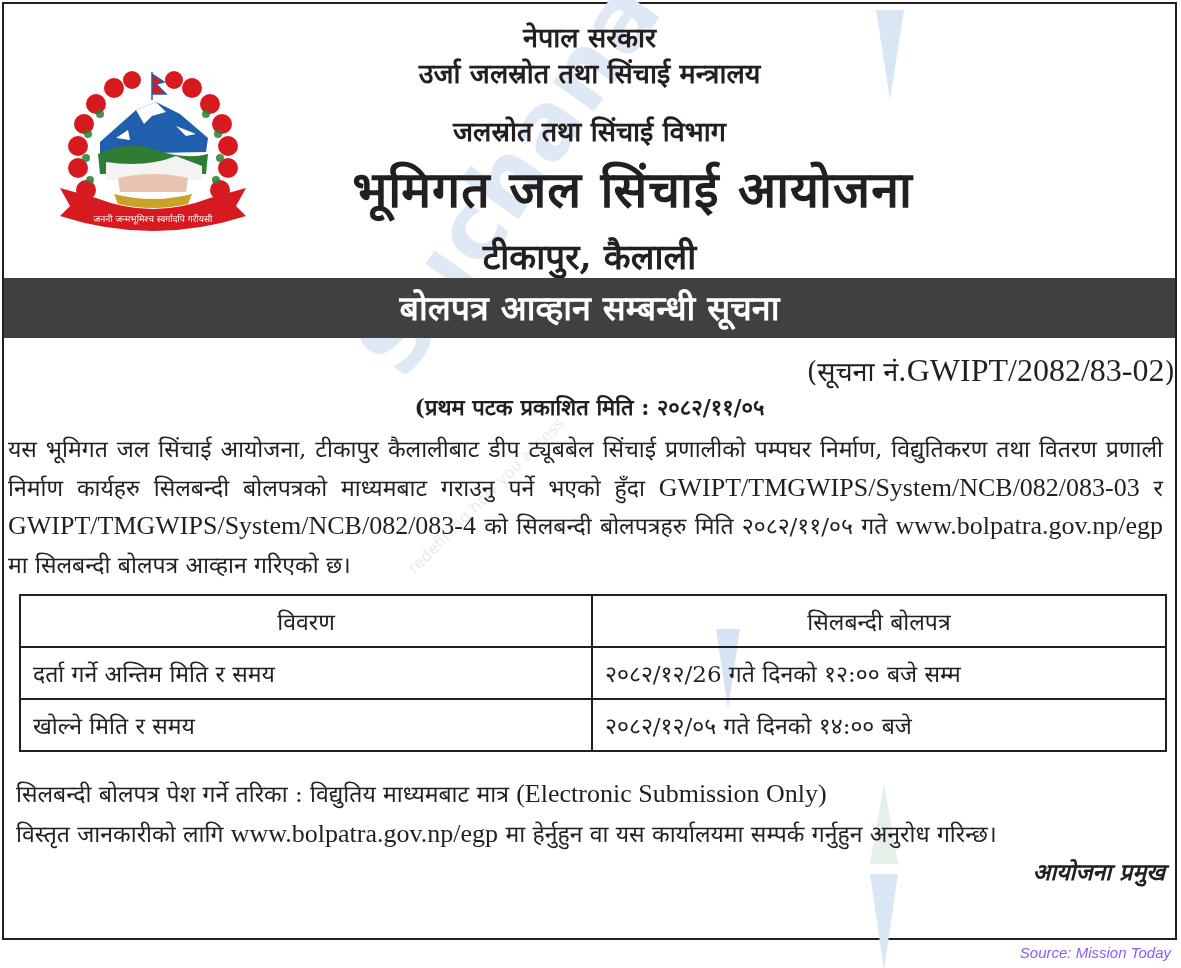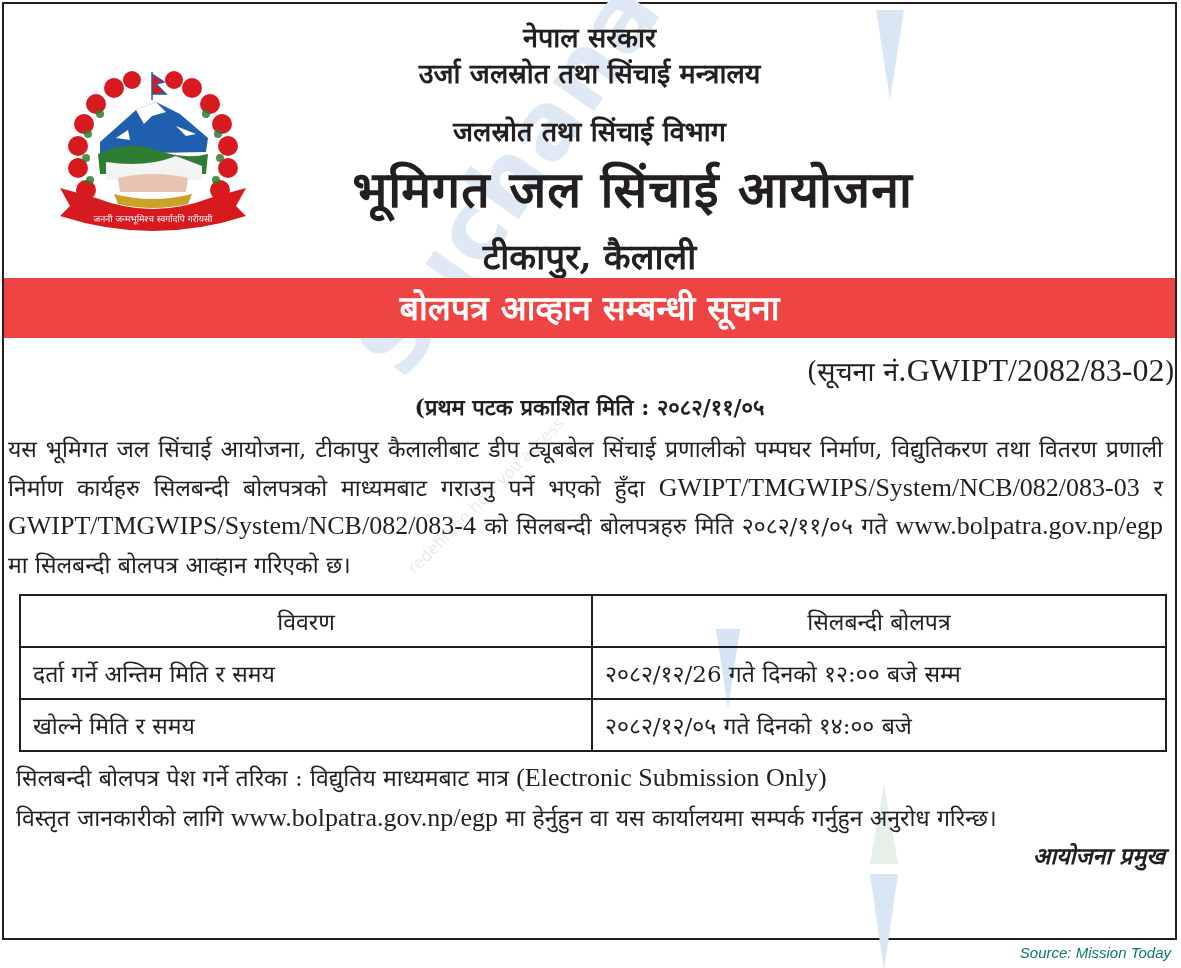--- a/index.html
+++ b/index.html
@@ -25,46 +25,46 @@
 
   .header { position: relative; height: 274px; z-index: 1; }
   .emblem { position: absolute; left: 52px; top: 66px; width: 194px; height: 164px; }
   .h-line { position: absolute; left: 0; width: 100%; text-align: center; font-weight: bold; }
   .h1 { top: 14px; font-size: 27px; }
   .h2 { top: 50px; font-size: 27px; }
   .h3 { top: 108px; font-size: 27px; }
   .h4 { top: 150px; font-size: 50px; letter-spacing: 1px; margin-left: 43px; }
   .h5 { top: 228px; font-size: 35px; }
 
-  .banner { position: relative; z-index: 1; height: 60px; background: #ef4444; color: #fff;
+  .banner { position: relative; z-index: 1; height: 60px; background: #404040; color: #fff;
             text-align: center; font-size: 34px; font-weight: bold; line-height: 60px; }
 
   .ref { position: relative; z-index: 1; text-align: right; font-size: 27px; margin-top: 14px; height: 36px; }
   .ref .num { font-family: "Liberation Serif", serif; font-size: 32px; }
   .pubdate { position: relative; z-index: 1; text-align: center; font-size: 22px; font-weight: bold; height: 38px; line-height: 38px; }
 
   .para { position: relative; z-index: 1; padding: 4px 12px 0 4px; font-size: 23px; line-height: 38.5px;
           text-align: justify; }
   .para .en { font-family: "Liberation Serif", serif; font-size: 26px; }
 
   table.sched { position: relative; z-index: 1; margin: 10px 0 0 15px; width: 1148px; border-collapse: collapse;
                 font-size: 23px; background: transparent; padding-left: 38px; }
   table.sched th, table.sched td { border: 2px solid #231f20; height: 50px; padding: 0 12px; font-weight: normal; }
   table.sched th { text-align: center; }
   table.sched td { text-align: left; }
   table.sched col.c1 { width: 572px; }
 
   .line { position: relative; z-index: 1; padding: 0 12px; font-size: 23px; line-height: 40px; white-space: nowrap; }
   .line .en { font-family: "Liberation Serif", serif; font-size: 26px; }
-  .line.first { margin-top: 6px; }
+  .line.first { margin-top: 22px; }
   .sign { position: relative; z-index: 1; text-align: right; padding-right: 10px; font-size: 23px;
           font-weight: bold; font-style: italic; line-height: 36px; }
 
   .source { position: absolute; right: 10px; top: 944px; font-family: "Liberation Sans", sans-serif;
-            font-style: italic; font-size: 15px; color: #0f766e; }
+            font-style: italic; font-size: 15px; color: #8b5cf6; }
 </style>
 </head>
 <body>
 
 <div class="notice">
 
   <div class="wm">Suchana</div>
   <div class="wm-sub">redefining how you access</div>
   <div class="arrow a1"></div>
   <div class="arrow a2"></div>

